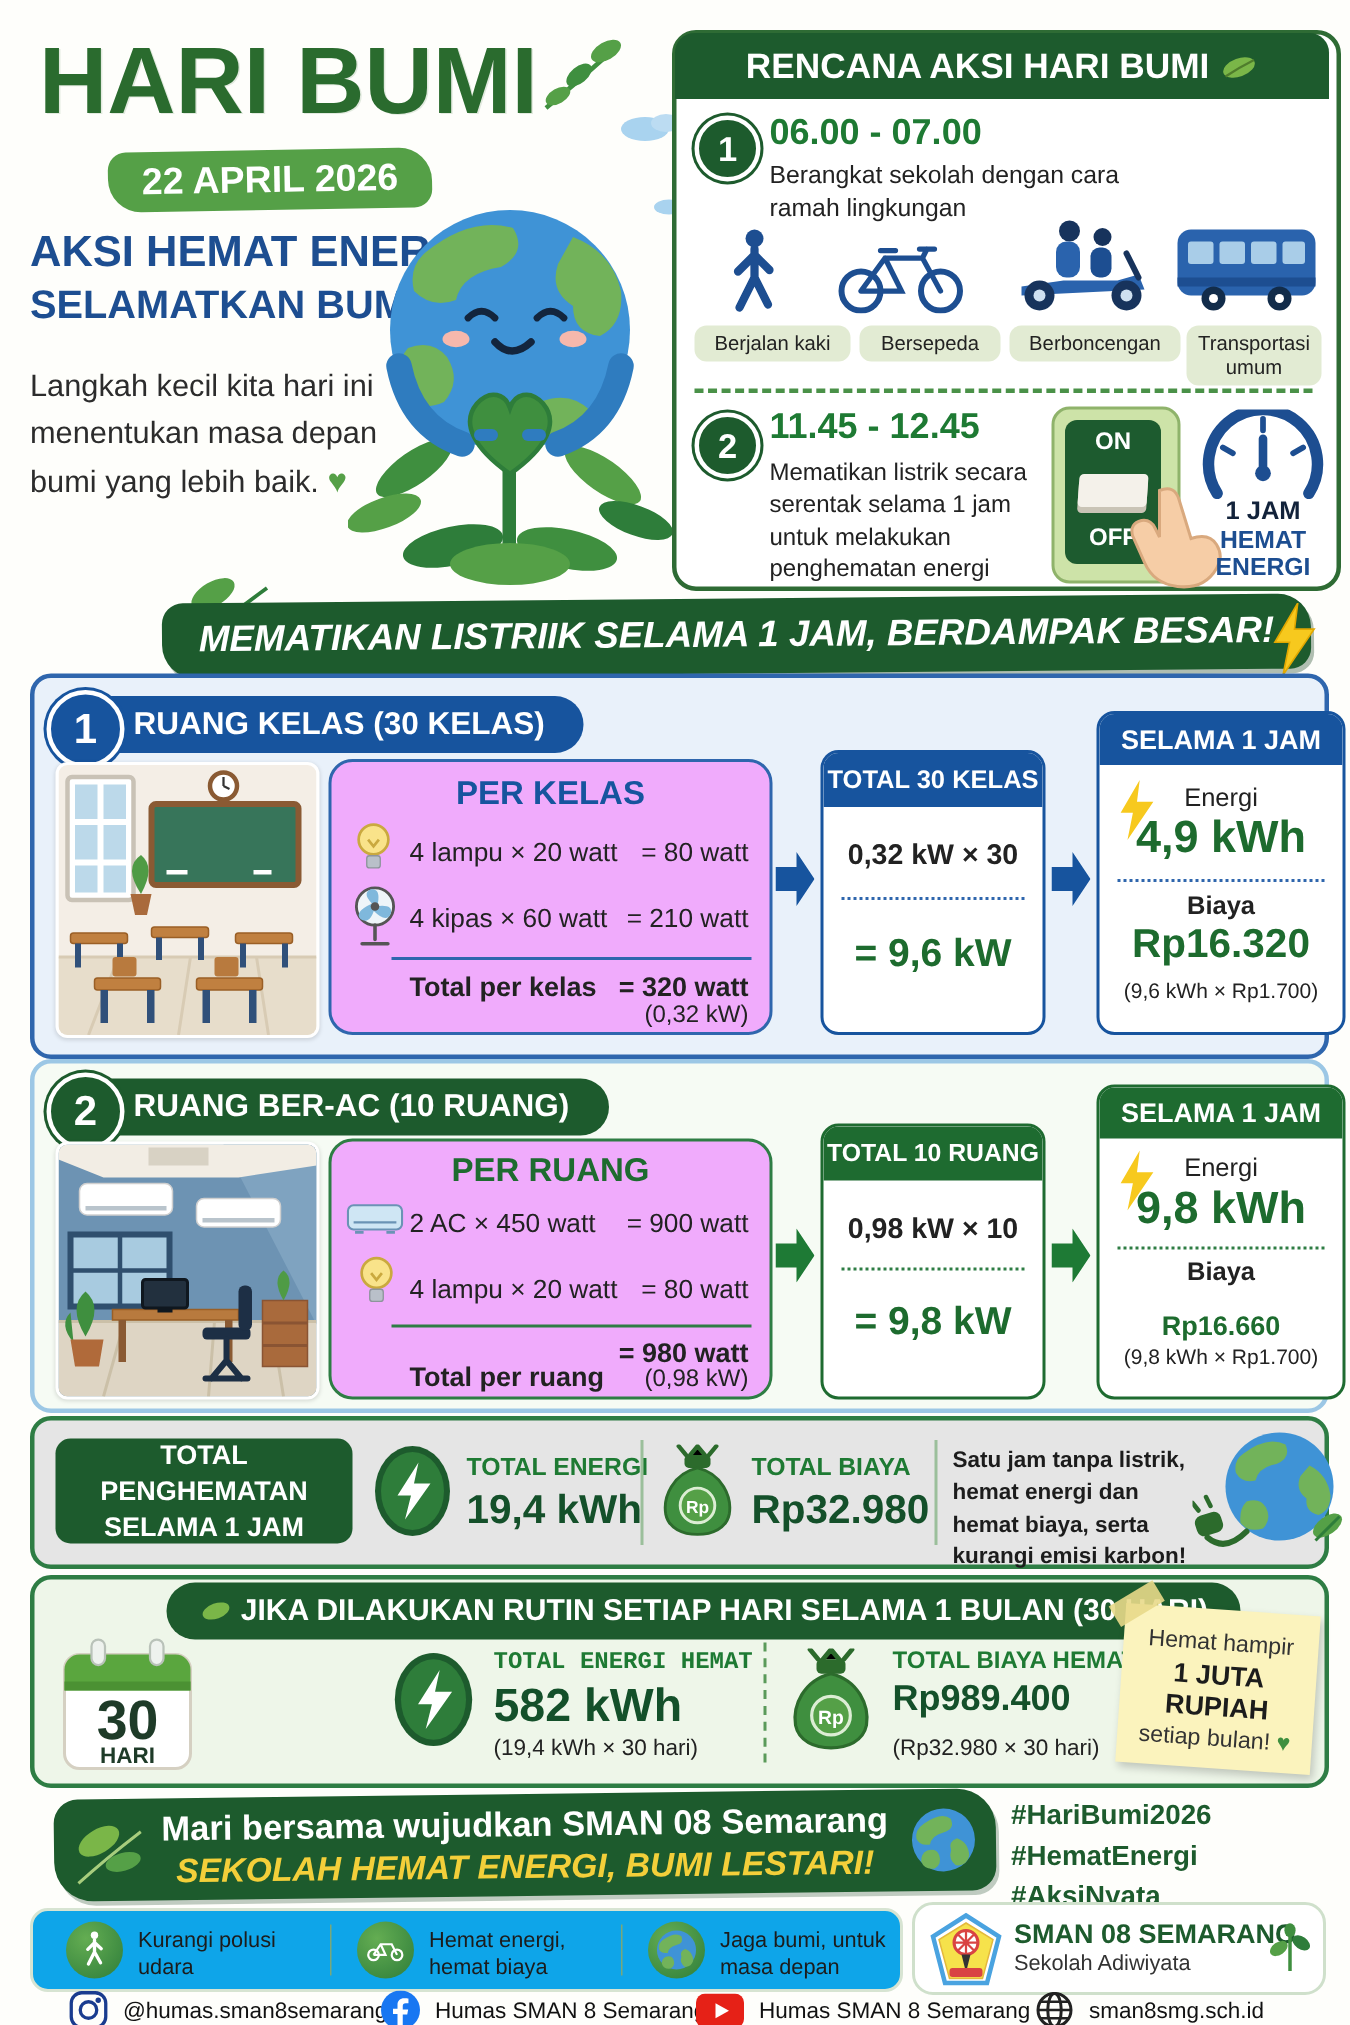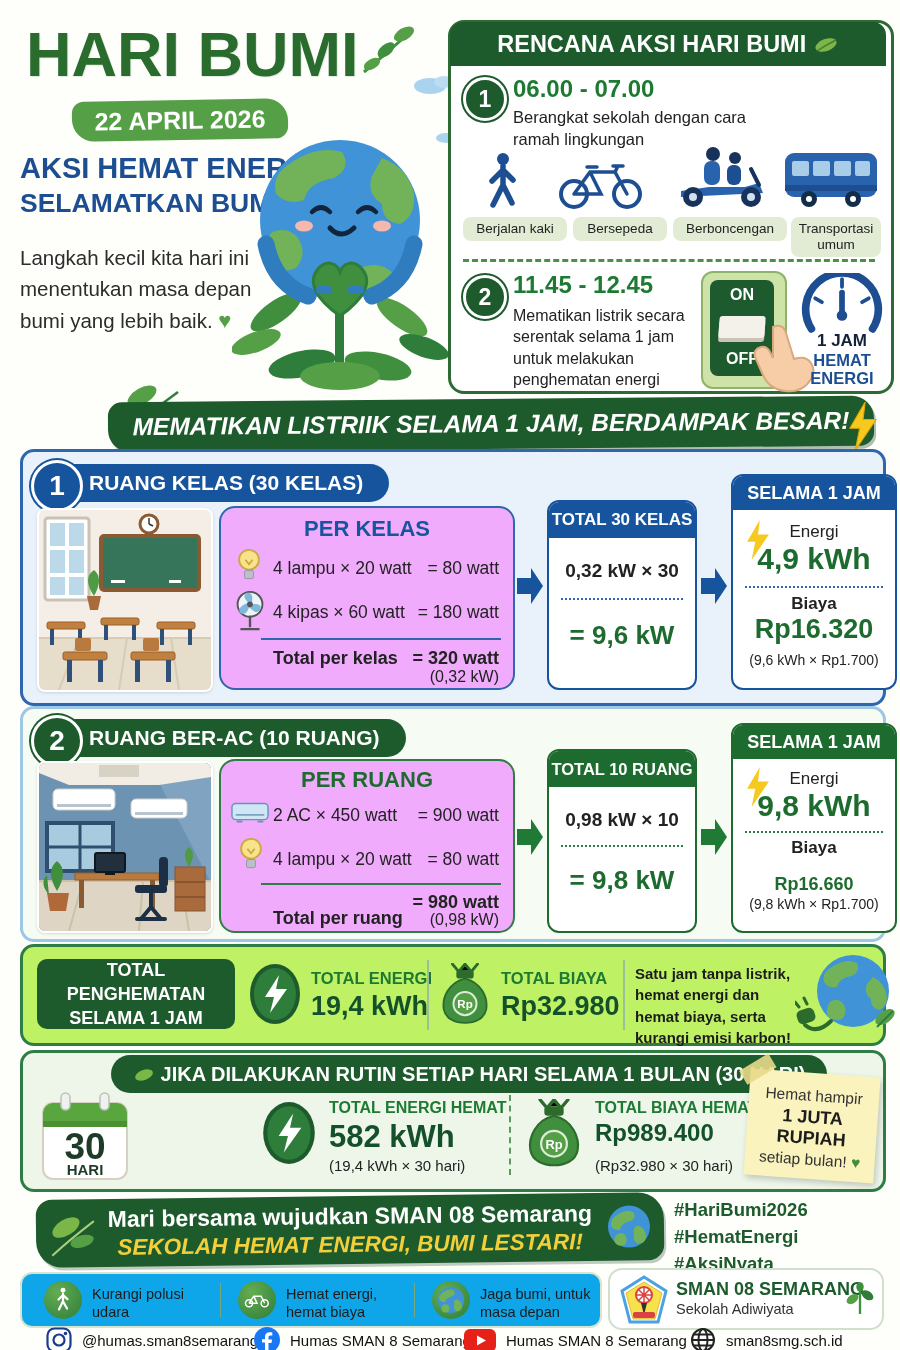--- a/index.html
+++ b/index.html
@@ -44,21 +44,21 @@
   .row-item{font-size:17.5px;color:#222;}
   .row-val{font-size:17.5px;color:#222;}
   .tot-box{width:146px;background:#fff;border-radius:12px;overflow:hidden;}
   .tot-head{height:36px;color:#fff;font-size:17px;font-weight:bold;text-align:center;line-height:36px;}
   .hour-box{width:162px;background:#fff;border-radius:12px;overflow:hidden;}
   .greenval{color:#1d6b2e;font-weight:bold;}
   .dot-blue{border-top:2px dotted #2f66ad;}
   .dot-green{border-top:2px dotted #2e7d44;}
   .ctr{width:100%;text-align:center;}
   
-  .totrow{left:20px;top:944px;width:860px;height:96px;background:#bef264;border:3px solid #2e7d44;border-radius:14px;}
+  .totrow{left:20px;top:944px;width:860px;height:96px;background:#e5e5e5;border:3px solid #2e7d44;border-radius:14px;}
   .totbadge{left:14px;top:12px;width:198px;height:70px;background:#1d5b2d;border-radius:10px;color:#fff;
     font-size:18px;font-weight:bold;text-align:center;line-height:1.35;padding-top:0;display:flex;align-items:center;justify-content:center;flex-direction:column;}
   .tlabel{font-size:16.5px;font-weight:bold;color:#1e7a33;}
   .tvalue{font-size:27px;font-weight:bold;color:#14502a;}
   .vline{border-left:2px solid #9bbf9b;height:70px;top:13px;}
   .totnote{font-size:15px;line-height:1.42;color:#1c1c1c;font-weight:600;}
   
   .monthly{left:20px;top:1050px;width:860px;height:136px;background:#eef6e9;border:3px solid #2e7d44;border-radius:14px;}
   .month-pill{left:88px;top:2px;height:38px;background:#1d5b2d;border-radius:19px;color:#fff;font-size:20px;
     font-weight:bold;line-height:38px;padding:0 22px;}
@@ -283,21 +283,21 @@
       </svg>
       <div class="abs row-item" style="left:52px;top:50px;">4 lampu × 20 watt</div>
       <div class="abs row-val" style="right:14px;top:50px;">= 80 watt</div>
       <svg class="abs" style="left:12px;top:82px;" width="34" height="42" viewBox="0 0 34 44">
         <circle cx="17" cy="15" r="13" fill="#eef5f9" stroke="#555" stroke-width="2"></circle>
         <path d="M17 15 q-10 -9 -3 -12 q7 -1 5 10 M17 15 q13 -2 11 5 q-3 7 -12 -2 M17 15 q-3 13 -10 9 q-5 -5 8 -11" fill="#7fb8dc"></path>
         <circle cx="17" cy="15" r="3" fill="#555"></circle>
         <path d="M17 28 V38 M8 41 H26" stroke="#555" stroke-width="2.5" stroke-linecap="round"></path>
       </svg>
       <div class="abs row-item" style="left:52px;top:94px;">4 kipas × 60 watt</div>
-      <div class="abs row-val" style="right:14px;top:94px;">= 180 watt</div>
+      <div class="abs row-val" style="right:14px;top:94px;">= 210 watt</div>
       <div class="abs" style="left:40px;right:12px;top:130px;border-top:2px solid #2f66ad;"></div>
       <div class="abs b" style="left:52px;top:140px;font-size:18px;">Total per kelas</div>
       <div class="abs b" style="right:14px;top:140px;font-size:18px;">= 320 watt</div>
       <div class="abs" style="right:14px;top:160px;font-size:16px;">(0,32 kW)</div>
     </div>
 
     <svg class="abs" style="left:494px;top:116px;" width="26" height="36" viewBox="0 0 26 36">
         <polygon points="0,10 14,10 14,0 26,18 14,36 14,26 0,26" fill="#17549e"></polygon>
       </svg>
 
@@ -462,21 +462,21 @@
       <rect x="22" y="2" width="9" height="17" rx="4.5" fill="#eef2ee" stroke="#b9c2b9" stroke-width="1.5"></rect>
       <rect x="61" y="2" width="9" height="17" rx="4.5" fill="#eef2ee" stroke="#b9c2b9" stroke-width="1.5"></rect>
       <text x="46" y="68" text-anchor="middle" font-size="37" font-weight="bold" fill="#1e3b28" font-family="Liberation Sans, sans-serif">30</text>
       <text x="46" y="84" text-anchor="middle" font-size="15" font-weight="bold" fill="#1e3b28" font-family="Liberation Sans, sans-serif">HARI</text>
     </svg>
     <svg class="abs" style="left:238px;top:48px;" width="56" height="64" viewBox="0 0 52 62">
       <ellipse cx="26" cy="31" rx="25" ry="30" fill="#1d5b2d"></ellipse>
       <ellipse cx="26" cy="31" rx="21" ry="26" fill="#2e7d3a"></ellipse>
       <polygon points="30,12 16,34 25,34 21,50 38,26 27,26" fill="#fff"></polygon>
     </svg>
-    <div class="abs mlabel" style="left:306px;top:46px;">TOTAL ENERGI HEMAT</div>
+    <div class="abs mlabel" style="left:306px;top:46px;font-family:Liberation Mono, monospace;">TOTAL ENERGI HEMAT</div>
     <div class="abs mvalue" style="left:306px;top:66px;">582 kWh</div>
     <div class="abs msub" style="left:306px;top:104px;">(19,4 kWh × 30 hari)</div>
     <div class="abs vdash" style="left:486px;"></div>
     <svg class="abs" style="left:502px;top:46px;" width="58" height="68" viewBox="0 0 54 62">
       <path d="M19 6 L14 0 M35 6 L40 0 M22 6 L27 0 L32 6" stroke="#2c6b2c" stroke-width="3" stroke-linecap="round"></path>
       <rect x="18" y="6" width="18" height="9" rx="3" fill="#2c6b2c"></rect>
       <path d="M27 15 C10 19 3 35 5 47 C7 57 17 61 27 61 C37 61 47 57 49 47 C51 35 44 19 27 15 Z" fill="#3f8f3f" stroke="#2c6b2c" stroke-width="2"></path>
       <circle cx="27" cy="41" r="12" fill="#55a047" stroke="#dcedd4" stroke-width="2"></circle>
       <text x="27" y="46" text-anchor="middle" font-size="12" font-weight="bold" fill="#fff" font-family="Liberation Sans, sans-serif">Rp</text>
     </svg>

